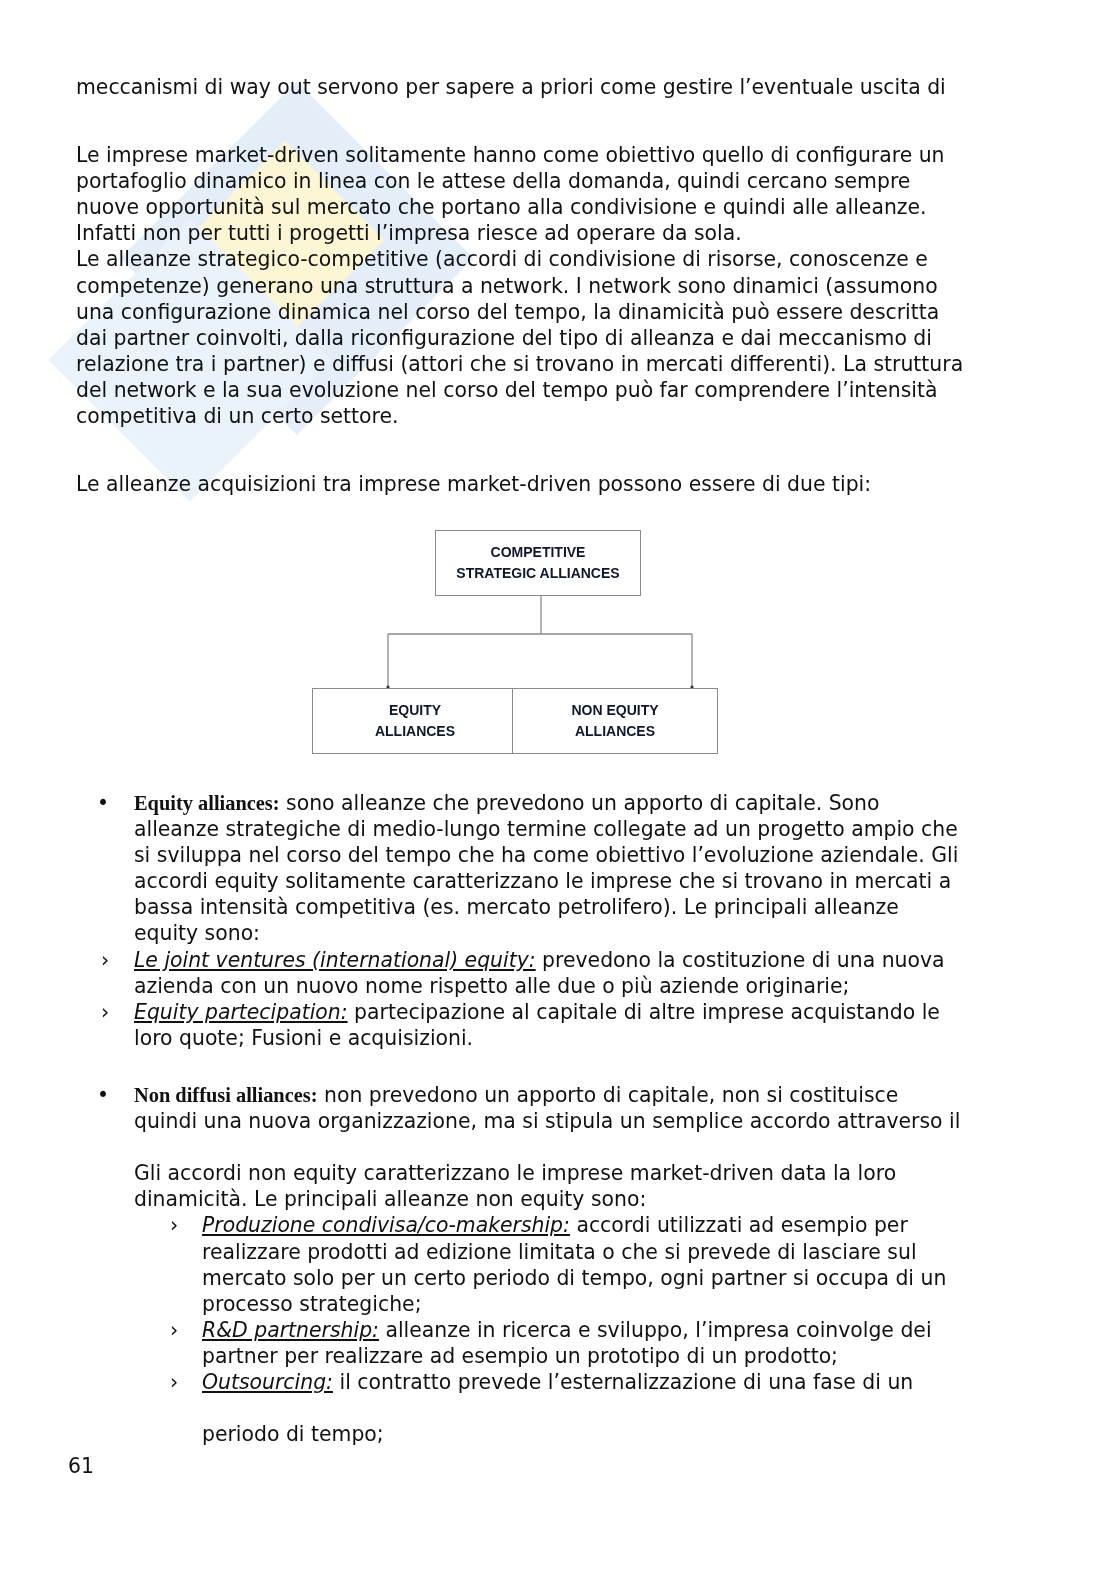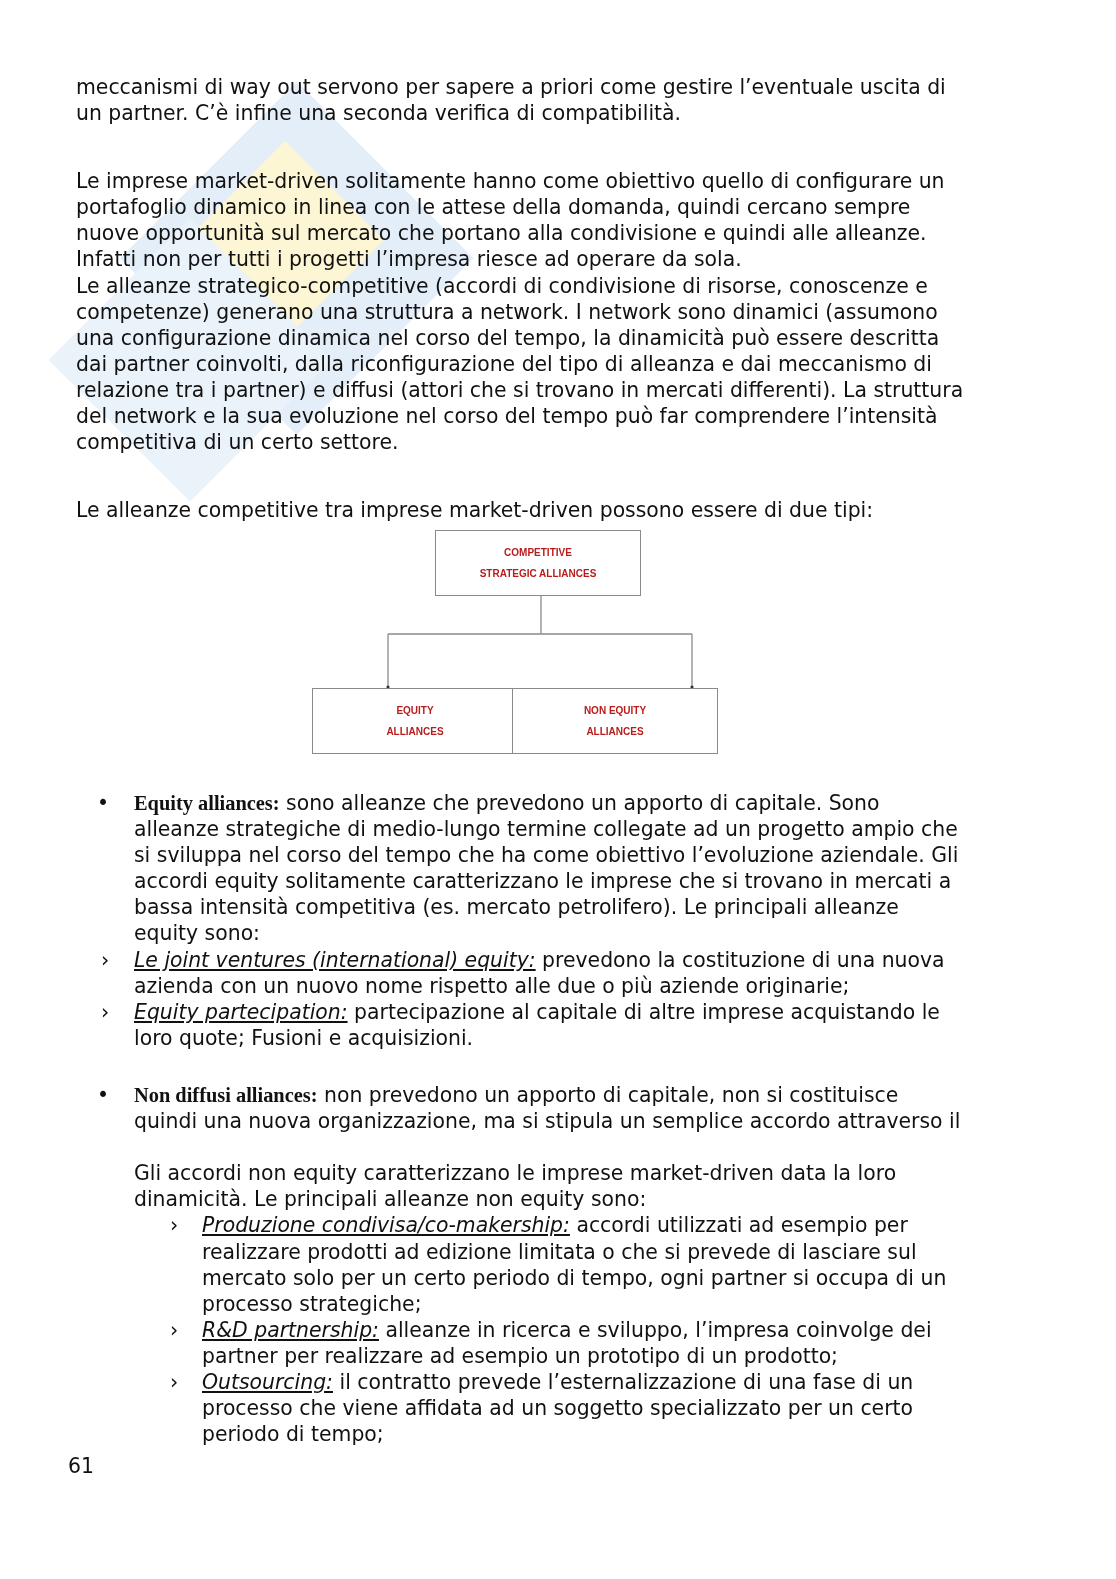--- a/index.html
+++ b/index.html
@@ -5,21 +5,21 @@
   html, body { margin: 0; padding: 0; background: #ffffff; }
   body { width: 1116px; height: 1579px; position: relative; overflow: hidden;
          font-family: "DejaVu Sans", sans-serif; color: #111111; }
   .watermark { position: absolute; left: 0; top: 0; width: 1116px; height: 1579px; pointer-events: none; }
   .page { position: absolute; left: 68px; top: 66px; width: 980px; font-size: 20.4px; line-height: 26.1px; }
   p { margin: 8px; }
   .gap { height: 26px; }
   .diagram { position: absolute; left: 0; top: 0; width: 1116px; height: 1579px; pointer-events: none; }
   .box { position: absolute; border: 1.3px solid #8a8a8a; background: #fff;
          display: flex; align-items: center; justify-content: center; text-align: center;
-         font-family: "Liberation Sans", sans-serif; font-weight: bold; font-size: 10px; line-height: 21px; color: #b91c1c; }
+         font-family: "Liberation Sans", sans-serif; font-weight: bold; font-size: 14px; line-height: 21px; color: #0f172a; }
   .list { position: absolute; left: 0; width: 1116px; font-size: 20.4px; line-height: 26.1px; }
   .item { position: relative; padding-left: 134px; width: 905px; }
   .bullet { position: absolute; left: 97px; top: 0; }
   .sub { position: relative; padding-left: 134px; width: 905px; }
   .sub .mark { position: absolute; left: 101px; top: 0; }
   .sub2 { position: relative; padding-left: 202px; width: 840px; }
   .sub2 .mark { position: absolute; left: 170px; top: 0; }
   .term { font-style: italic; text-decoration: underline; }
   .bold { font-weight: bold; font-family: Liberation Serif, serif; }
   .pagenum { position: absolute; left: 68px; top: 1453px; font-size: 20.4px; line-height: 26px; }
@@ -31,38 +31,37 @@
   <g opacity="0.75">
     <rect x="140" y="120" width="250" height="250" fill="#dbe9f7" transform="rotate(45 265 290)"></rect>
     <rect x="215" y="170" width="140" height="140" fill="#fbf3c8" transform="rotate(45 285 240)"></rect>
     <rect x="90" y="260" width="200" height="200" fill="#e3eef9" transform="rotate(45 190 360)"></rect>
   </g>
 </svg>
 
 <div class="page">
   <p>
     <span>meccanismi di way out servono per sapere a priori come gestire l’eventuale uscita di</span><br>
-    <span>un partner. C’è infine una seconda verifica di compatibilità.</span>
   </p>
   <div class="gap"></div>
   <p>
     <span>Le imprese market-driven solitamente hanno come obiettivo quello di configurare un</span><br>
     <span>portafoglio dinamico in linea con le attese della domanda, quindi cercano sempre</span><br>
     <span>nuove opportunità sul mercato che portano alla condivisione e quindi alle alleanze.</span><br>
     <span>Infatti non per tutti i progetti l’impresa riesce ad operare da sola.</span><br>
     <span>Le alleanze strategico-competitive (accordi di condivisione di risorse, conoscenze e</span><br>
     <span>competenze) generano una struttura a network. I network sono dinamici (assumono</span><br>
     <span>una configurazione dinamica nel corso del tempo, la dinamicità può essere descritta</span><br>
     <span>dai partner coinvolti, dalla riconfigurazione del tipo di alleanza e dai meccanismo di</span><br>
     <span>relazione tra i partner) e diffusi (attori che si trovano in mercati differenti). La struttura</span><br>
     <span>del network e la sua evoluzione nel corso del tempo può far comprendere l’intensità</span><br>
     <span>competitiva di un certo settore.</span>
   </p>
   <div class="gap"></div>
-  <p>Le alleanze competitive tra imprese market-driven possono essere di due tipi:</p>
+  <p>Le alleanze acquisizioni tra imprese market-driven possono essere di due tipi:</p>
 </div>
 
 <div class="diagram">
   <svg width="1116" height="1579" style="position:absolute;left:0;top:0">
     <g stroke="#8a8a8a" stroke-width="1.3" fill="none">
       <line x1="541" y1="596" x2="541" y2="634"></line>
       <line x1="388" y1="634" x2="692" y2="634"></line>
       <line x1="388" y1="634" x2="388" y2="686"></line>
       <line x1="692" y1="634" x2="692" y2="686"></line>
     </g>
@@ -119,18 +118,18 @@
     <span>processo strategiche;</span>
   </div>
   <div class="sub2">
     <span class="mark">›</span>
     <span class="term">R&amp;D partnership:</span><span> alleanze in ricerca e sviluppo, l’impresa coinvolge dei</span><br>
     <span>partner per realizzare ad esempio un prototipo di un prodotto;</span>
   </div>
   <div class="sub2">
     <span class="mark">›</span>
     <span class="term">Outsourcing:</span><span> il contratto prevede l’esternalizzazione di una fase di un</span><br>
-    <span>processo che viene affidata ad un soggetto specializzato per un certo</span><br>
+    <br>
     <span>periodo di tempo;</span>
   </div>
 </div>
 
 <div class="pagenum">61</div>
 
 </body></html>

